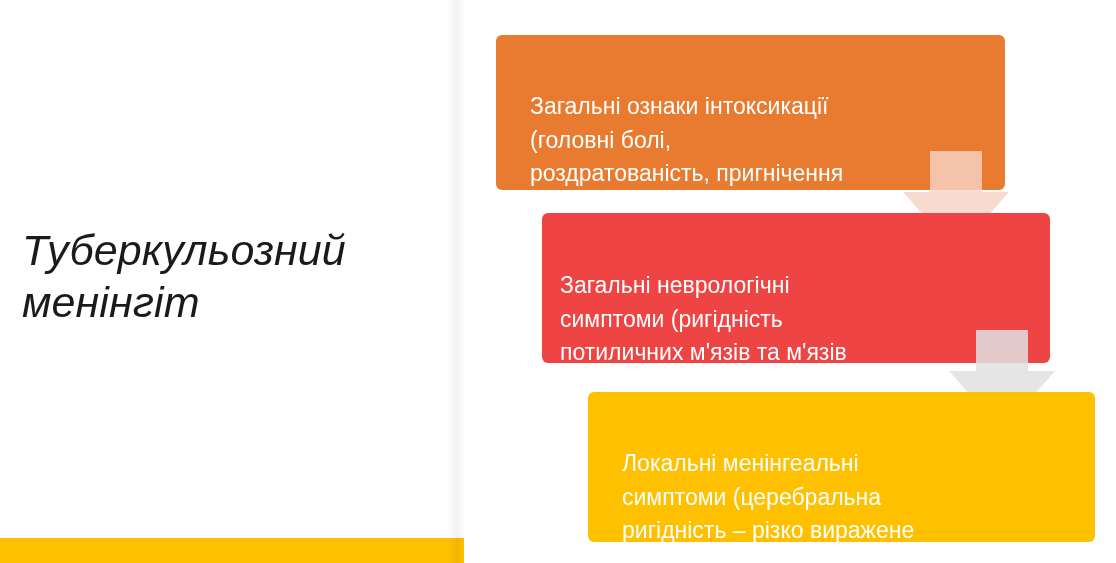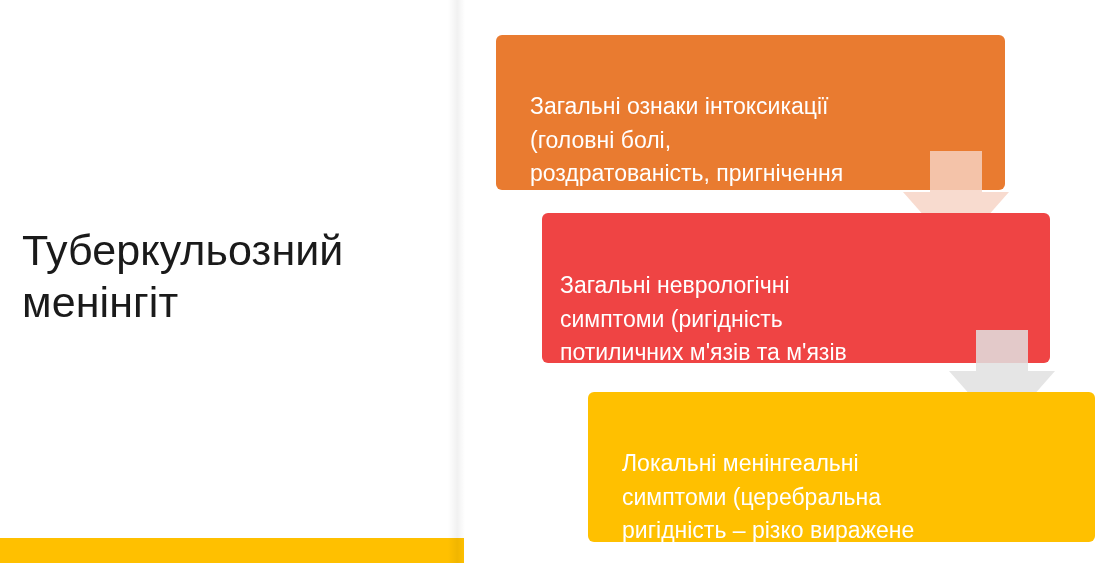--- a/index.html
+++ b/index.html
@@ -16,20 +16,21 @@
   }
 
   
   #left-pane {
     position: absolute;
     left: 0;
     top: 0;
     width: 464px;
     height: 429px;
     background: #ffffff;
+    font-style: italic;
   }
   #pane-divider {
     position: absolute;
     left: 448px;
     top: 0;
     width: 17px;
     height: 563px;
     background: linear-gradient(to right, rgba(255,255,255,0) 0%, rgba(0,0,0,0.055) 55%, rgba(255,255,255,0) 100%);
     pointer-events: none;
   }

